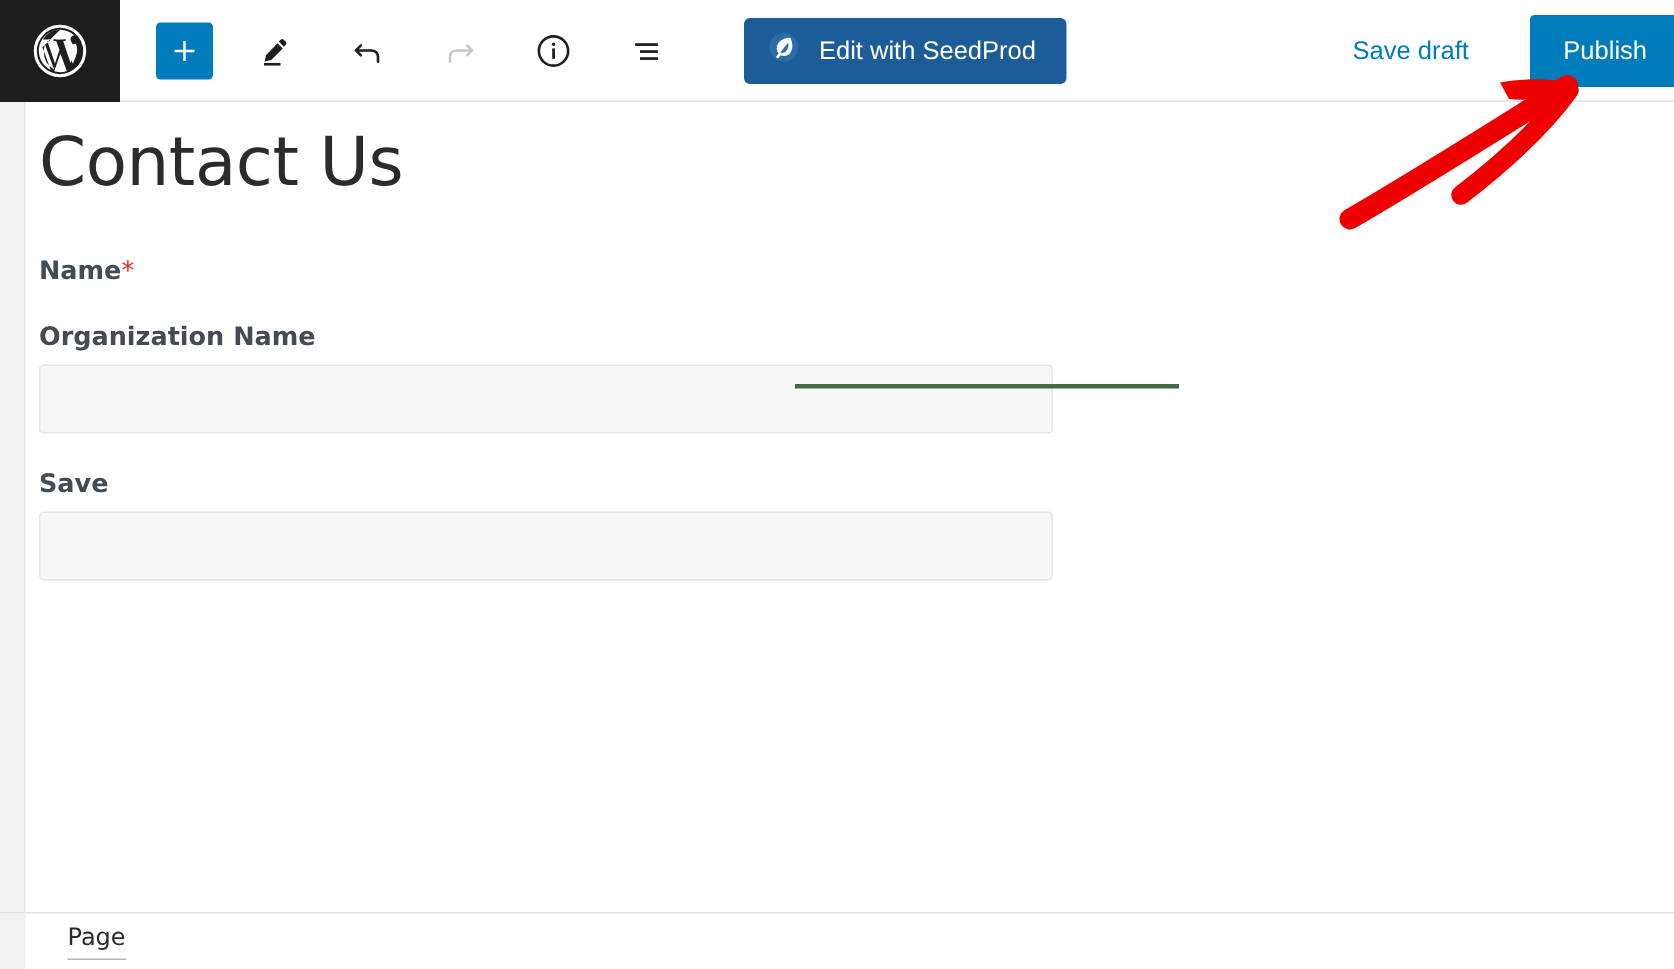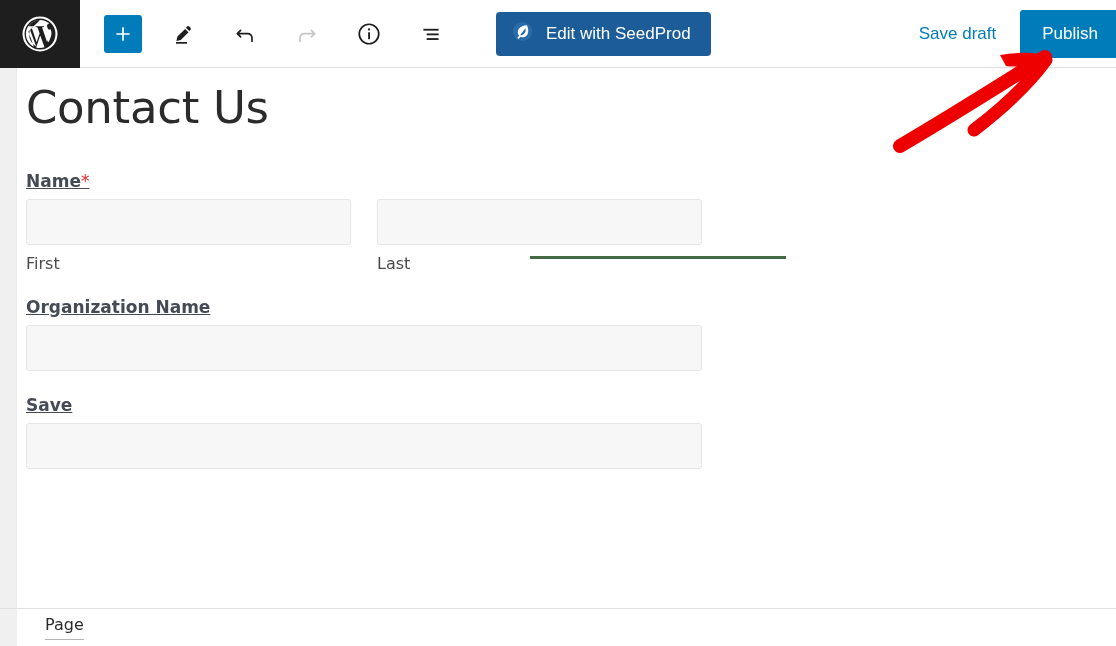--- a/index.html
+++ b/index.html
@@ -90,20 +90,21 @@
     cursor: pointer;
     white-space: nowrap;
   }
 
   .toolbar-right {
     margin-left: auto;
     display: flex;
     align-items: center;
     height: 68px;
     padding-right: 0;
+    gap: 17px;
   }
   .text-action {
     background: transparent;
     border: none;
     color: #007cba;
     font-size: 17px;
     font-family: "Liberation Sans", sans-serif;
     padding: 10px 14px;
     cursor: pointer;
     white-space: nowrap;
@@ -166,21 +167,20 @@
     padding-left: 8px;
     padding-top: 40px;
   }
 
   .field-label {
     font-size: 17px;
     font-weight: bold;
     color: #444b55;
     margin: 0 0 8px 0;
     font-family: "DejaVu Sans", sans-serif;
-    text-decoration: underline;
   }
   .req-star {
     color: #e02b2b;
     font-weight: normal;
     font-size: 17px;
   }
 
   .input-box {
     background: #f7f7f7;
     border: 1px solid #e6e6e6;
@@ -349,30 +349,20 @@
     <div class="content">
 
       <h1 class="page-title">Contact Us</h1>
 
       <div class="form-area">
 
         <div>
           <div class="field-label">
             <span>Name</span><span class="req-star">*</span>
           </div>
-          <div class="name-row">
-            <div class="name-col">
-              <div class="input-box"></div>
-              <div class="sub-label">First</div>
-            </div>
-            <div class="name-col">
-              <div class="input-box"></div>
-              <div class="sub-label">Last</div>
-            </div>
-          </div>
         </div>
 
 
         <div class="field-block">
           <div class="field-label">Organization Name</div>
           <div class="input-box w-full-input"></div>
         </div>
 
         <div class="field-block">
           <div class="field-label">Save</div>

